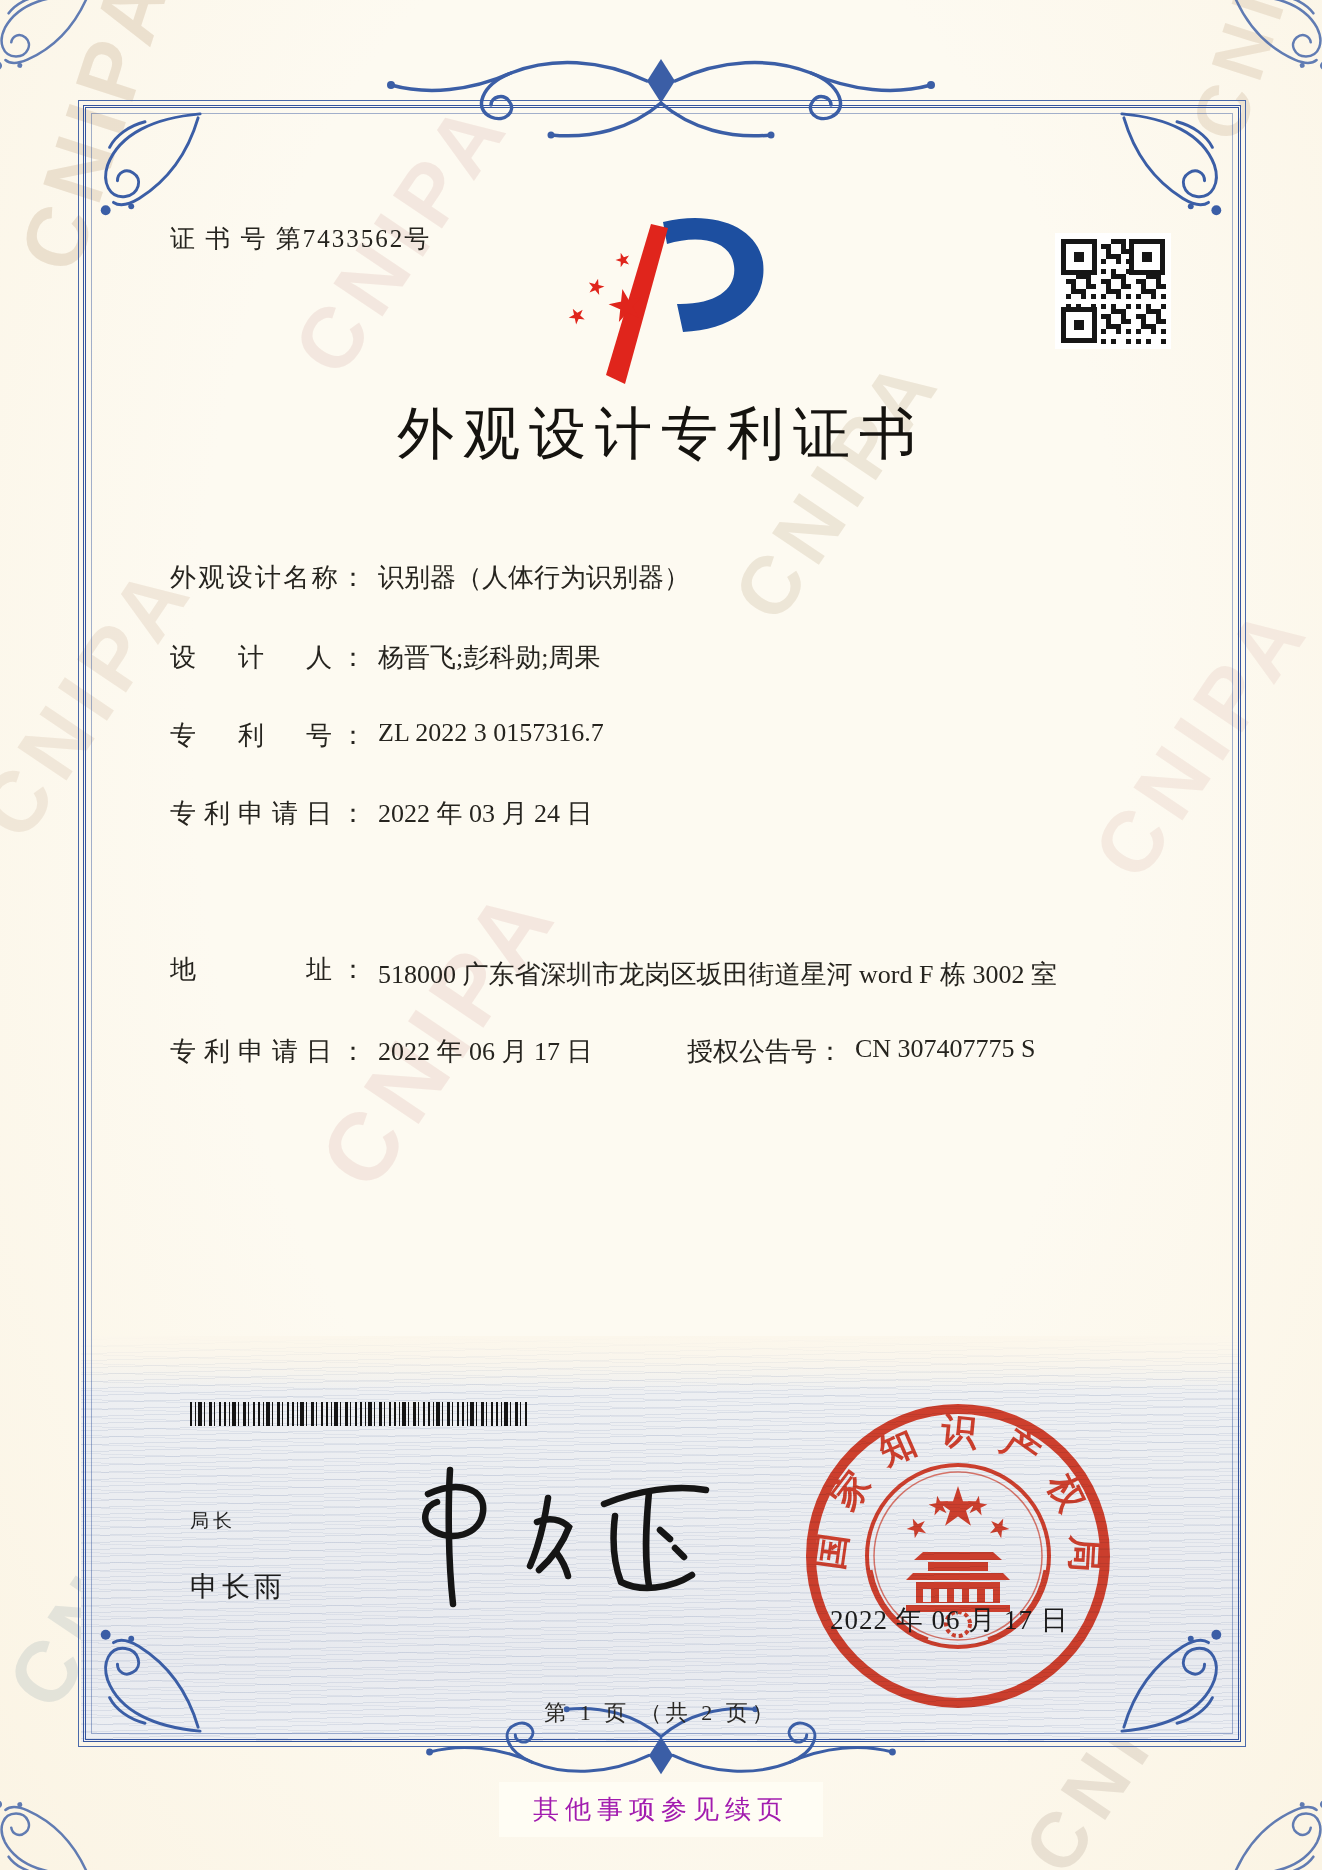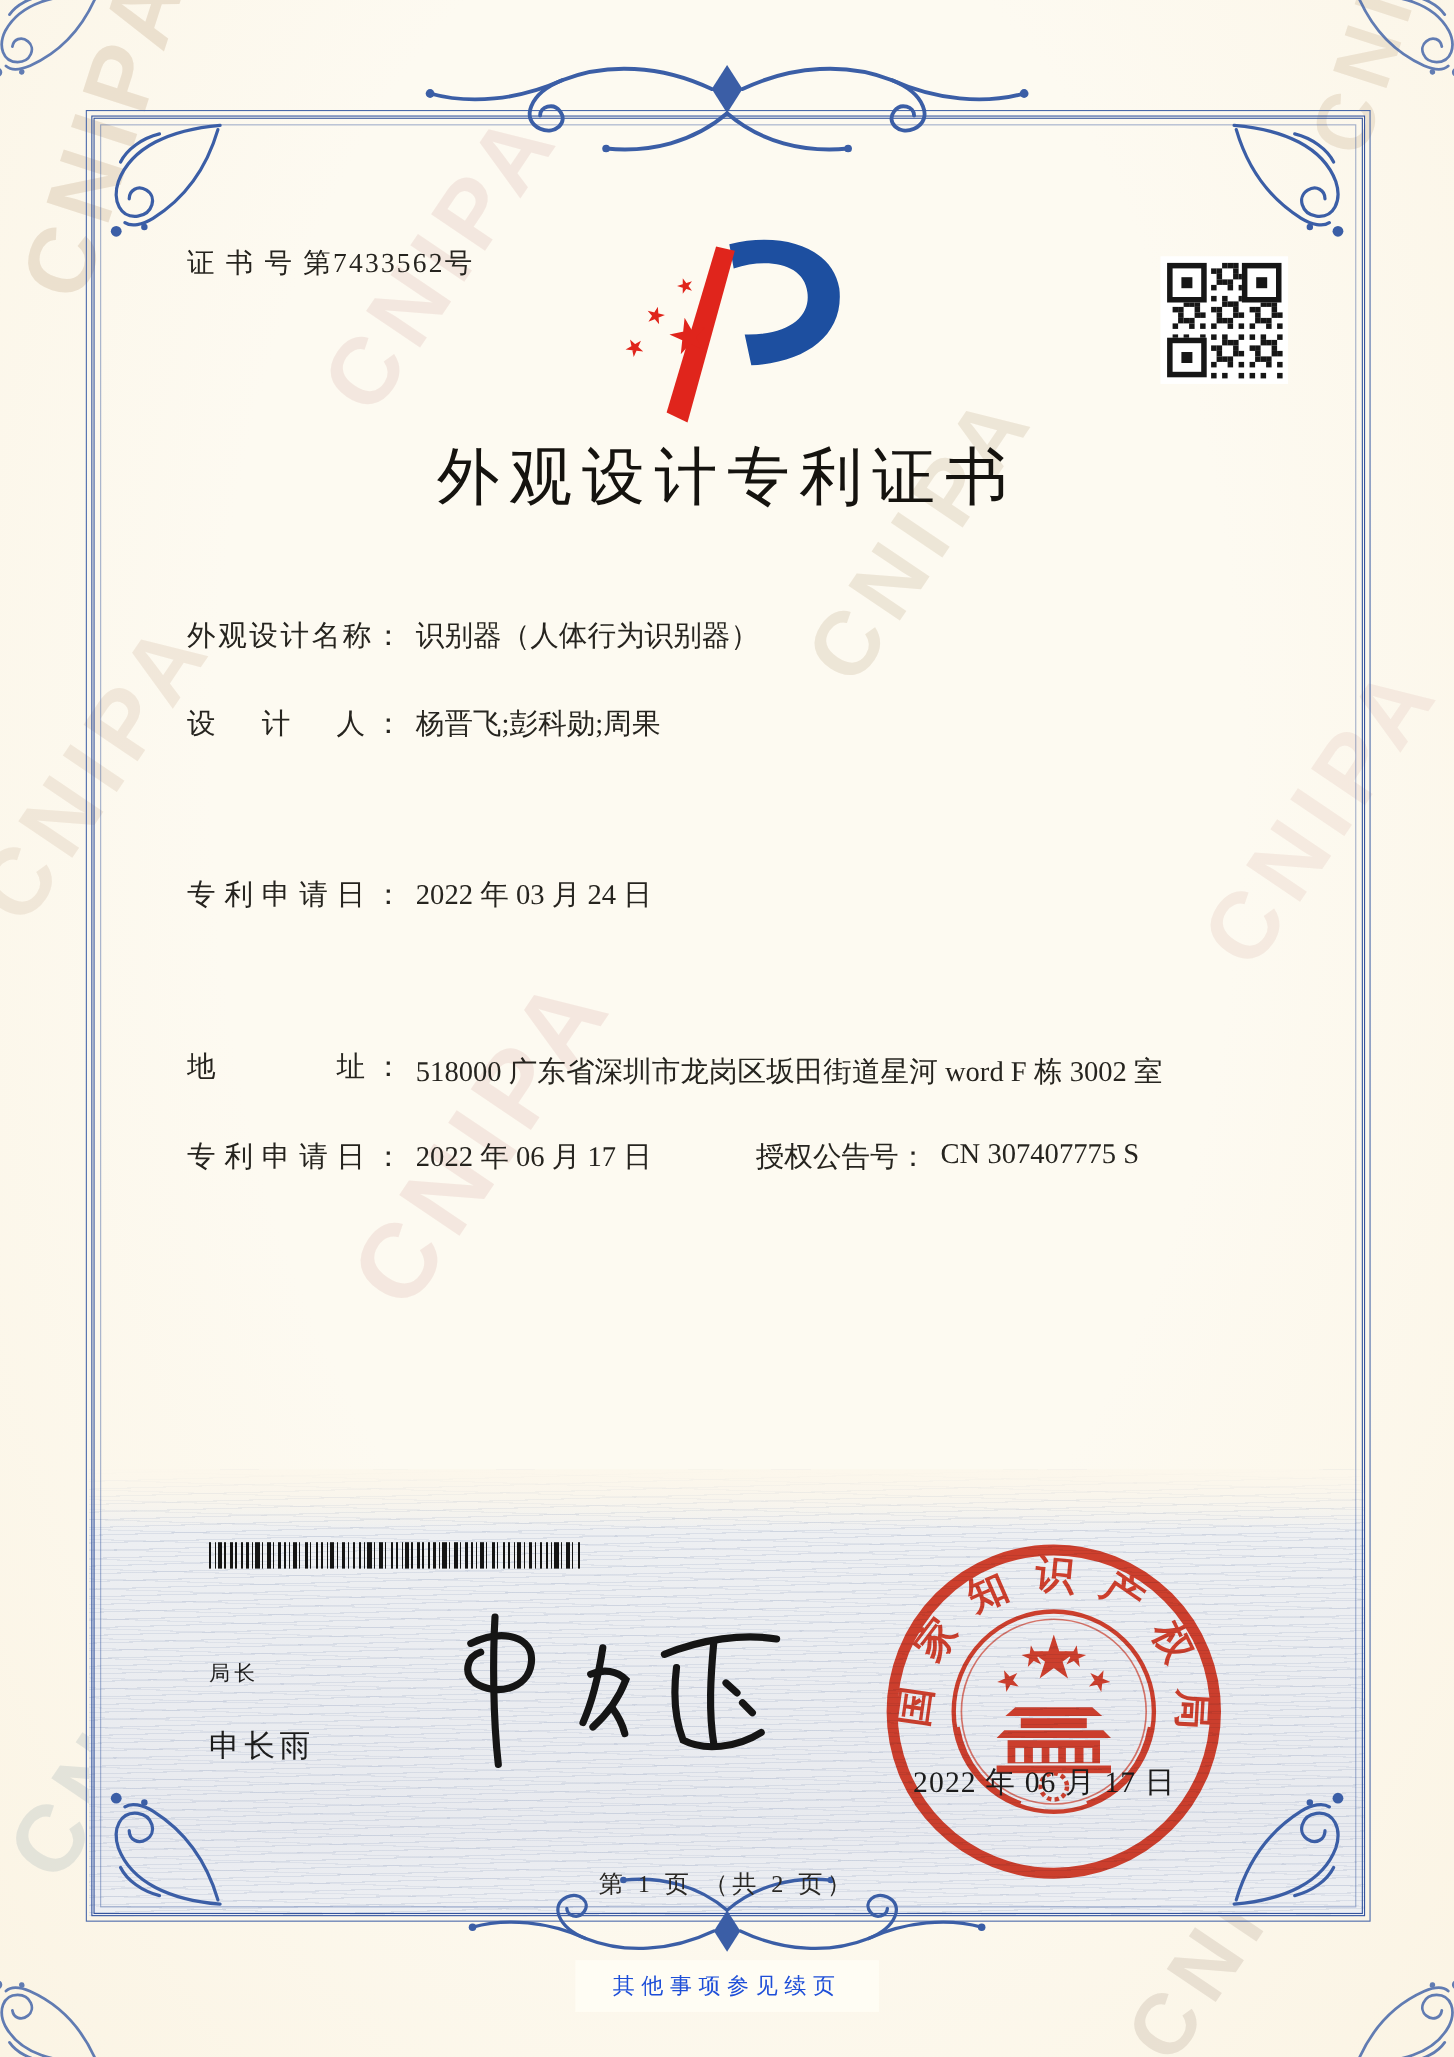--- a/index.html
+++ b/index.html
@@ -64,21 +64,21 @@
       font-family:"Liberation Sans","DejaVu Sans",sans-serif;color:#1c1c1c;}
   .signature{position:absolute;left:398px;top:1462px;width:320px;height:160px;z-index:4;}
   
   .seal{position:absolute;left:800px;top:1398px;width:316px;height:316px;z-index:3;mix-blend-mode:multiply;}
   .seal-date{position:absolute;left:830px;top:1602px;width:250px;font-size:27px;color:#1b1b1b;
       letter-spacing:1px;z-index:5;white-space:nowrap;}
   
   .page-info{position:absolute;left:0;top:1698px;width:100%;text-align:center;font-size:22px;
       letter-spacing:4px;z-index:3;color:#2a2824;}
   .cont-note{position:absolute;left:0;top:1782px;width:100%;text-align:center;z-index:3;}
-  .cont-note span{display:inline-block;background:#fffdf4;padding:10px 34px;font-size:20px;letter-spacing:6px;color:#1d4ed8;text-align:right;}
+  .cont-note span{display:inline-block;background:#fffdf4;padding:10px 34px;font-size:26px;letter-spacing:6px;color:#a21caf;text-align:right;}
 </style>
 </head>
 <body>
 
 <div class="page">
 
   <svg width="0" height="0" style="position:absolute" aria-hidden="true">
     <defs>
       <symbol id="star5" viewBox="-10 -10 20 20">
         <path d="M0,-10 L5.878,8.09 L-9.511,-3.09 L9.511,-3.09 L-5.878,8.09 Z" fill="currentColor"></path>
@@ -284,20 +284,23 @@
   </div>
 
   <div class="title">外观设计专利证书</div>
 
   <div class="frow" style="top:560px;">
     <span class="f-label">外观设计名称：</span><span class="f-value">识别器（人体行为识别器）</span>
   </div>
   <div class="frow" style="top:640px;">
     <span class="f-label">设　计　人：</span><span class="f-value">杨晋飞;彭科勋;周果</span>
   </div>
+  <div class="frow" style="top:718px;">
+    <span class="f-label">专　利　号：</span><span class="f-value">ZL 2022 3 0157316.7</span>
+  </div>
   <div class="frow" style="top:796px;">
     <span class="f-label">专利申请日：</span><span class="f-value">2022 年 03 月 24 日</span>
   </div>
   <div class="frow wrap" style="top:952px;">
     <span class="f-label">地　　　址：</span><span class="f-value">518000 广东省深圳市龙岗区坂田街道星河 word F 栋 3002 室</span>
   </div>
   <div class="frow" style="top:1034px;">
     <span class="f-label">专利申请日：</span><span class="f-value">2022 年 06 月 17 日</span>
     <span class="pair2">
       <span class="f-label">授权公告号：</span><span class="f-value">CN 307407775 S</span>

